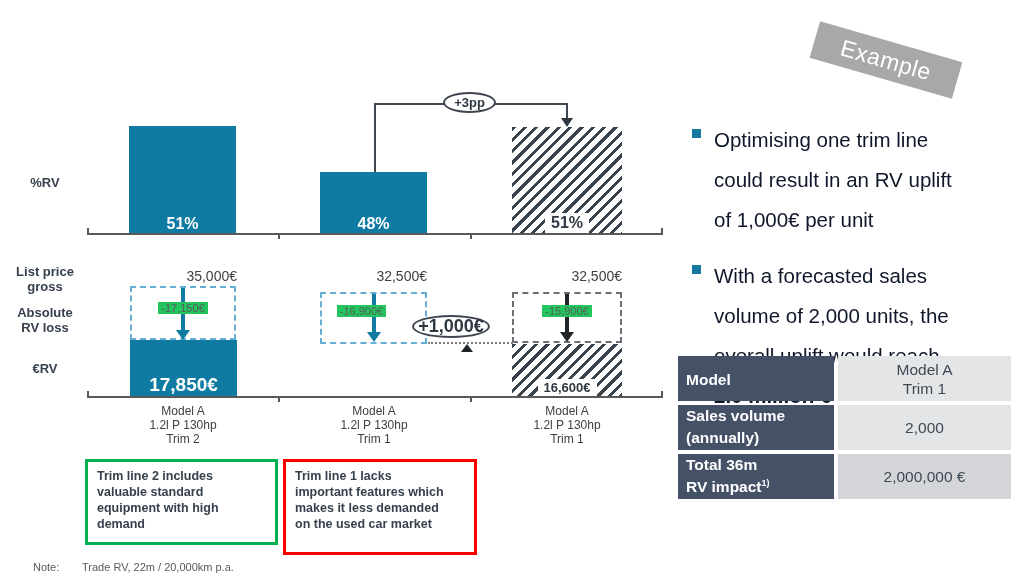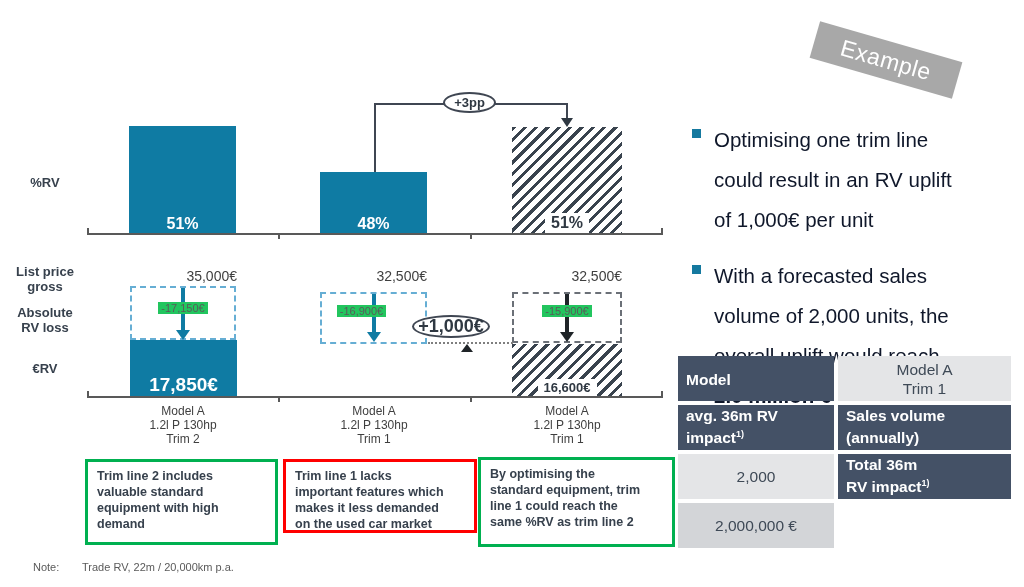--- a/index.html
+++ b/index.html
@@ -159,28 +159,24 @@
 1.2l P 130hp
 Trim 1</div>
   <div class="collab" style="left:511px;top:404px;width:112px">Model A
 1.2l P 130hp
 Trim 1</div>
 
   <div class="callout green" style="left:85px;top:459px;width:193px;height:86px">Trim line 2 includes
 valuable standard
 equipment with high
 demand</div>
-  <div class="callout red" style="left:283px;top:459px;width:194px;height:74px">Trim line 1 lacks
+  <div class="callout red" style="left:283px;top:459px;width:194px;height:96px">Trim line 1 lacks
 important features which
 makes it less demanded
 on the used car market</div>
-  <div class="callout green" style="left:478px;top:457px;width:197px;height:90px">By optimising the
-standard equipment, trim
-line 1 could reach the
-same %RV as trim line 2</div>
 
   <div class="bullets">
     <div class="bullet">
       <span class="bsq"></span>
       <span class="btext"><span>Optimising one trim line
 could result in an RV uplift
 of 1,000€ per unit</span><b></b></span>
     </div>
     <div class="bullet">
       <span class="bsq"></span>
@@ -191,24 +187,20 @@
     </div>
   </div>
 
   <div class="rvtable">
     <div class="thcell">
         <span class="thwrap"><span>Model</span><sup></sup></span>
       </div>
     <div class="tdcell light">Model A
 Trim 1</div>
     <div class="thcell">
-        <span class="thwrap"><span>avg. 36m RV
-impact</span><sup>1)</sup></span>
-      </div>
-    <div class="thcell">
         <span class="thwrap"><span>Sales volume
 (annually)</span><sup></sup></span>
       </div>
     <div class="tdcell light">2,000</div>
     <div class="thcell">
         <span class="thwrap"><span>Total 36m
 RV impact</span><sup>1)</sup></span>
       </div>
     <div class="tdcell dark">2,000,000 €</div>
   </div>

